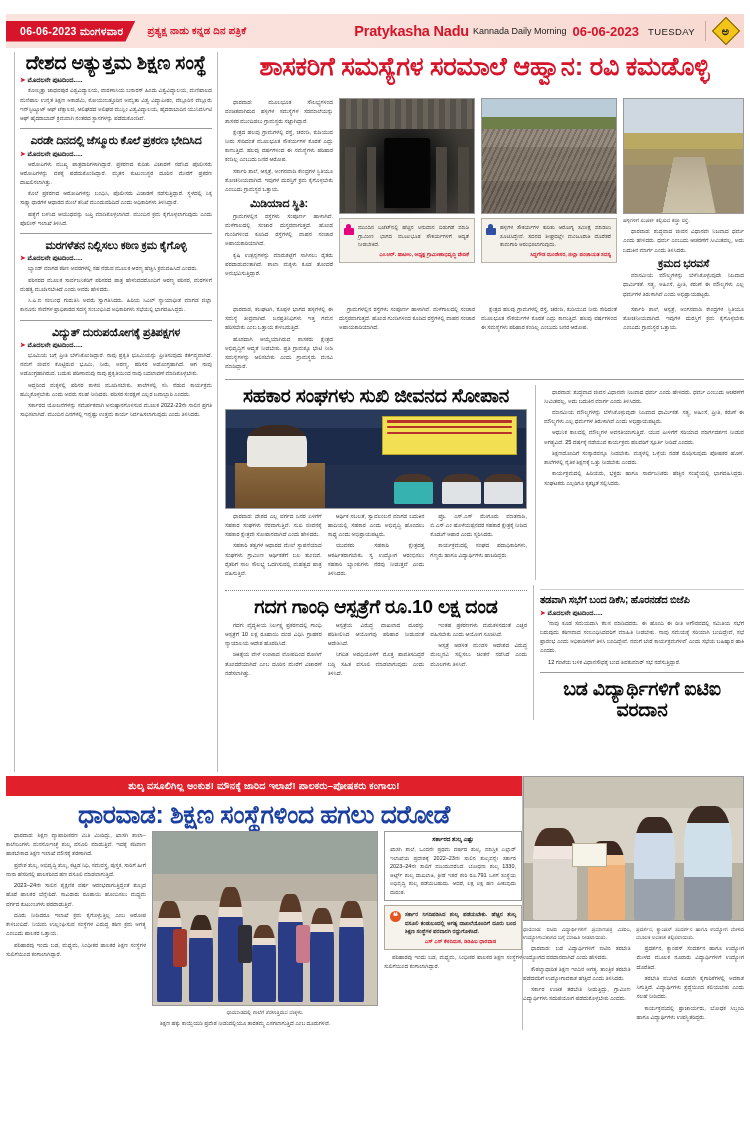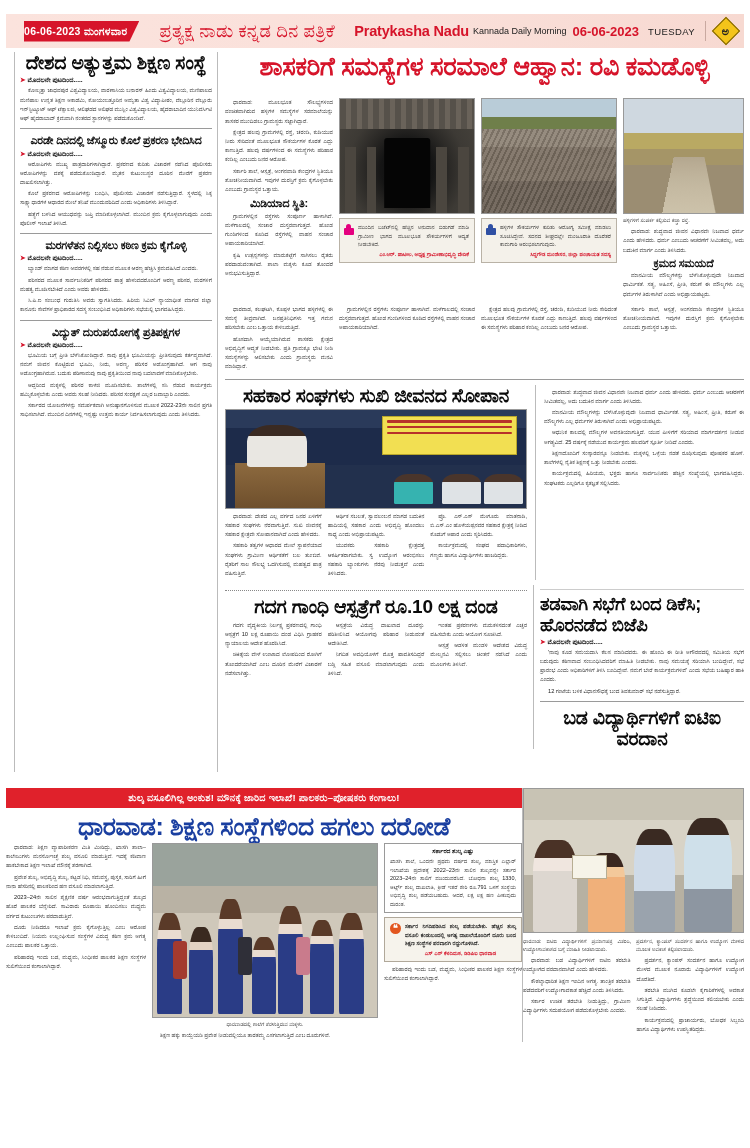--- a/index.html
+++ b/index.html
@@ -16,28 +16,28 @@
 
   
   .masthead {
     height:34px; margin:14px 0 4px 0;
     background:linear-gradient(90deg,#fbe3dd 0%, #fae0da 55%, #f7d9d1 100%);
     display:flex; align-items:center; position:relative;
   }
   .md-date {
     background:#d6142a; color:#fff;
     font-size:10.5px; font-weight:bold; letter-spacing:.3px;
-    padding:4px 12px 4px 0; height:21px; line-height:13px;
+    padding:4px 12px 4px 14px; height:21px; line-height:13px;
     display:flex; align-items:center;
     clip-path:polygon(0 0, 100% 0, calc(100% - 10px) 100%, 0 100%);
-    margin-left:18px;
+    margin-left:0;
   }
   .md-tagline {
-    color:#d6142a; font-size:18px; font-weight:normal;
-    margin-left:20px; letter-spacing:.2px;
+    color:#d6142a; font-size:10px; font-weight:bold;
+    margin-left:12px; letter-spacing:.2px;
   }
   .md-right { margin-left:auto; display:flex; align-items:center; padding-right:8px; }
   .md-brand { color:#d6142a; font-size:14.5px; font-weight:bold; letter-spacing:-.2px; }
   .md-sub { color:#222; font-size:9px; margin-left:4px; }
   .md-date2 { color:#d6142a; font-size:13px; font-weight:bold; margin-left:6px; }
   .md-day { color:#222; font-size:9.5px; margin-left:9px; letter-spacing:.4px; }
   .md-div { width:1px; height:20px; background:#c9a9a0; margin:0 10px; }
   .md-logo {
     width:20px; height:20px; background:#f3c41a; border:1px solid #7a6000;
     transform:rotate(45deg); display:flex; align-items:center; justify-content:center;
@@ -47,21 +47,21 @@
   
   .band { display:flex; gap:7px; }
   .col { position:relative; }
   .vrule { width:1px; background:#bbb; align-self:stretch; }
 
   
   .hl-blk { color:#0b0b0b; font-weight:bold; line-height:1.12; letter-spacing:-.2px; }
   .hl-red { color:#d6142a; font-weight:bold; line-height:1.1; letter-spacing:-.3px; }
   .h-lg  { font-size:19px; }
   .h-md  { font-size:11px; }
-  .h-sm  { font-size:18px; }
+  .h-sm  { font-size:10px; }
   .h-xs  { font-size:11px; }
   .h-main{ font-size:25.5px; }
   .byline { font-size:6.6px; font-weight:bold; color:#111; margin:3px 0 2px 0; }
   .byline .mk { color:#d6142a; margin-right:2px; }
   .body-txt {
     font-size:5.7px; line-height:1.62; text-align:justify;
     color:#1b1b1b; hyphens:auto; word-spacing:-.2px;
   }
   .body-txt p { margin:0 0 2px 0; text-indent:8px; }
   .rule { height:1px; background:#9a9a9a; margin:5px 0; }
@@ -275,21 +275,21 @@
               </span>
             </div>
           </div>
 
           <div style="flex:1;">
             <div class="ph ph-road2" style="height:116px;"></div>
             <div class="cap kn">ಹಳ್ಳಿಗಳಿಗೆ ಸಂಪರ್ಕ ಕಲ್ಪಿಸುವ ಕಚ್ಚಾ ರಸ್ತೆ.</div>
             <div class="body-txt kn" style="margin-top:3px;">
               <p>ಧಾರವಾಡ: ಶುದ್ಧವಾದ ಜೀವನ ವಿಧಾನವೇ ನಿಜವಾದ ಧರ್ಮ ಎಂದು ಹೇಳಿದರು. ಧರ್ಮ ಎಂಬುದು ಆಚರಣೆಗೆ ಸೀಮಿತವಲ್ಲ, ಅದು ಬದುಕಿನ ಮಾರ್ಗ ಎಂದು ತಿಳಿಸಿದರು.</p>
             </div>
-            <div class="hl-blk h-xs kn" style="text-align:center;margin:2px 0;">ಕ್ರಮದ ಸಮಯದೆ</div>
+            <div class="hl-blk h-xs kn" style="text-align:center;margin:2px 0;">ಕ್ರಮದ ಭರವಸೆ</div>
             <div class="body-txt kn">
               <p>ಮಾನವೀಯ ಮೌಲ್ಯಗಳನ್ನು ಬೆಳೆಸಿಕೊಳ್ಳುವುದೇ ನಿಜವಾದ ಧಾರ್ಮಿಕತೆ. ಸತ್ಯ, ಅಹಿಂಸೆ, ಪ್ರೀತಿ, ಕರುಣೆ ಈ ಮೌಲ್ಯಗಳು ಎಲ್ಲ ಧರ್ಮಗಳ ತಿರುಳಾಗಿವೆ ಎಂದು ಅಭಿಪ್ರಾಯಪಟ್ಟರು.</p>
             </div>
           </div>
         </div>
       </div>
 
       <div style="display:flex; gap:6px; margin-top:4px;">
         <div style="width:108px;" class="body-txt kn">
           <p>ಧಾರವಾಡ, ಕಲಘಟಗಿ, ಕೊಪ್ಪಳ ಭಾಗದ ಹಳ್ಳಿಗಳಲ್ಲಿ ಈ ಸಮಸ್ಯೆ ತೀವ್ರವಾಗಿದೆ. ಜನಪ್ರತಿನಿಧಿಗಳು ಇತ್ತ ಗಮನ ಹರಿಸಬೇಕು ಎಂಬ ಒತ್ತಾಯ ಕೇಳಿಬರುತ್ತಿದೆ.</p>
@@ -388,21 +388,21 @@
             <p>'ನಾವು ಕೂಡ ಸಮಯದಾಸಿ ಕೆಲಸ ಮಾಡಿದವರು. ಈ ಹೊಂದಿ ಈ ರೀತಿ ಅಗೌರವದಲ್ಲಿ ಸಮಿತಿಯ ಸಭೆಗೆ ಬರುವುದು ಕಠಿಣವಾದ ಸಂಬಂಧಿಸಿದವರಿಗೆ ಮಾಹಿತಿ ನೀಡಬೇಕು. ನಾವು ಸಮಯಕ್ಕೆ ಸರಿಯಾಗಿ ಬಂದಿದ್ದೇವೆ, ಸಭೆ ಪ್ರಾರಂಭ ಎಂದು ಅಧಿಕಾರಿಗಳಿಗೆ ತಿಳಿಸಿ ಬಂದಿದ್ದೇವೆ. ನಮಗೆ ಬೇರೆ ಕಾರ್ಯಕ್ರಮಗಳಿವೆ' ಎಂದು ಸಭೆಯ ಬಹಿಷ್ಕಾರ ಹಾಕಿ ಎಂದರು.</p>
             <p>12 ಗಂಟೆಯ ಬಳಿಕ ವಿಧಾನಸೌಧಕ್ಕೆ ಬಂದ ಶಿವಕುಮಾರ್ ಸಭೆ ನಡೆಸುತ್ತಿದ್ದಾರೆ.</p>
           </div>
           <div class="rule"></div>
           <div class="hl-blk h-lg kn" style="text-align:center;">ಬಡ ವಿದ್ಯಾರ್ಥಿಗಳಿಗೆ ಐಟಿಐ ವರದಾನ</div>
         </div>
       </div>
     </div>
   </div>
 
-  <div style="display:flex; margin-top:16px;">
+  <div style="display:flex; margin-top:4px;">
 
     <div style="width:516px;">
       <div class="redstrip kn">ಶುಲ್ಕ ವಸೂಲಿಗಿಲ್ಲ ಅಂಕುಶ! ಮೌನಕ್ಕೆ ಜಾರಿದ ಇಲಾಖೆ! ಪಾಲಕರು–ಪೋಷಕರು ಕಂಗಾಲು!</div>
       <div class="bluehead kn">ಧಾರವಾಡ: ಶಿಕ್ಷಣ ಸಂಸ್ಥೆಗಳಿಂದ ಹಗಲು ದರೋಡೆ</div>
 
       <div style="display:flex; gap:6px;">
 
         <div style="width:140px;" class="body-txt kn">
           <p>ಧಾರವಾಡ: ಶಿಕ್ಷಣ ವ್ಯಾಪಾರೀಕರಣ ಮಿತಿ ಮೀರಿದ್ದು, ಖಾಸಗಿ ಶಾಲಾ–ಕಾಲೇಜುಗಳು ಮನಸೋಇಚ್ಛೆ ಶುಲ್ಕ ವಸೂಲಿ ಮಾಡುತ್ತಿವೆ. ಇದಕ್ಕೆ ಕಡಿವಾಣ ಹಾಕಬೇಕಾದ ಶಿಕ್ಷಣ ಇಲಾಖೆ ಮೌನಕ್ಕೆ ಶರಣಾಗಿದೆ.</p>
           <p>ಪ್ರವೇಶ ಶುಲ್ಕ, ಅಭಿವೃದ್ಧಿ ಶುಲ್ಕ, ಕಟ್ಟಡ ನಿಧಿ, ಸಮವಸ್ತ್ರ, ಪುಸ್ತಕ, ಸಾರಿಗೆ ಹೀಗೆ ನಾನಾ ಹೆಸರಿನಲ್ಲಿ ಪಾಲಕರಿಂದ ಹಣ ವಸೂಲಿ ಮಾಡಲಾಗುತ್ತಿದೆ.</p>

